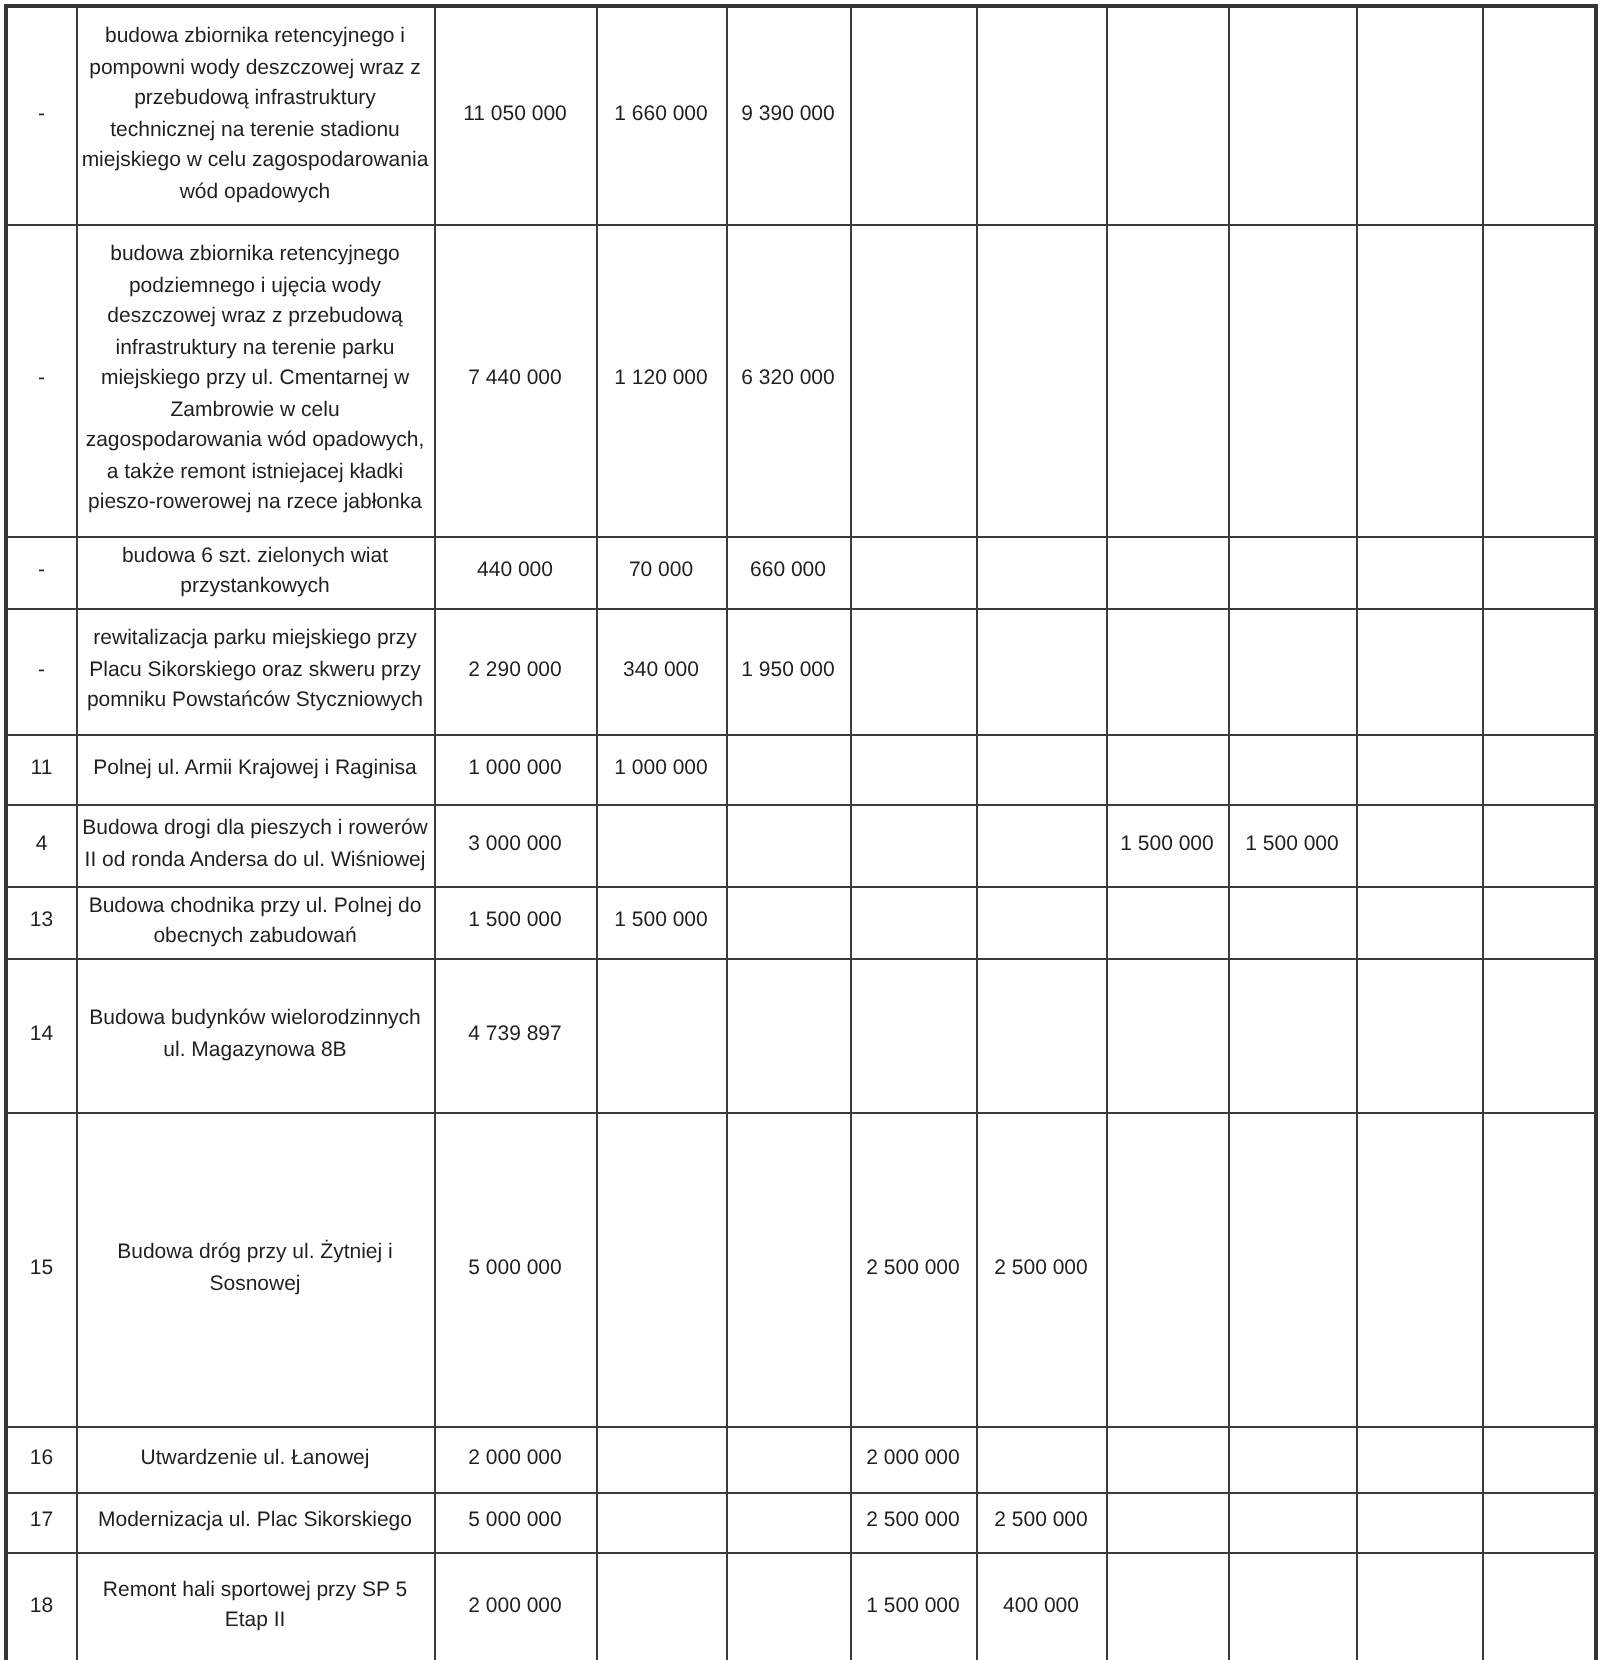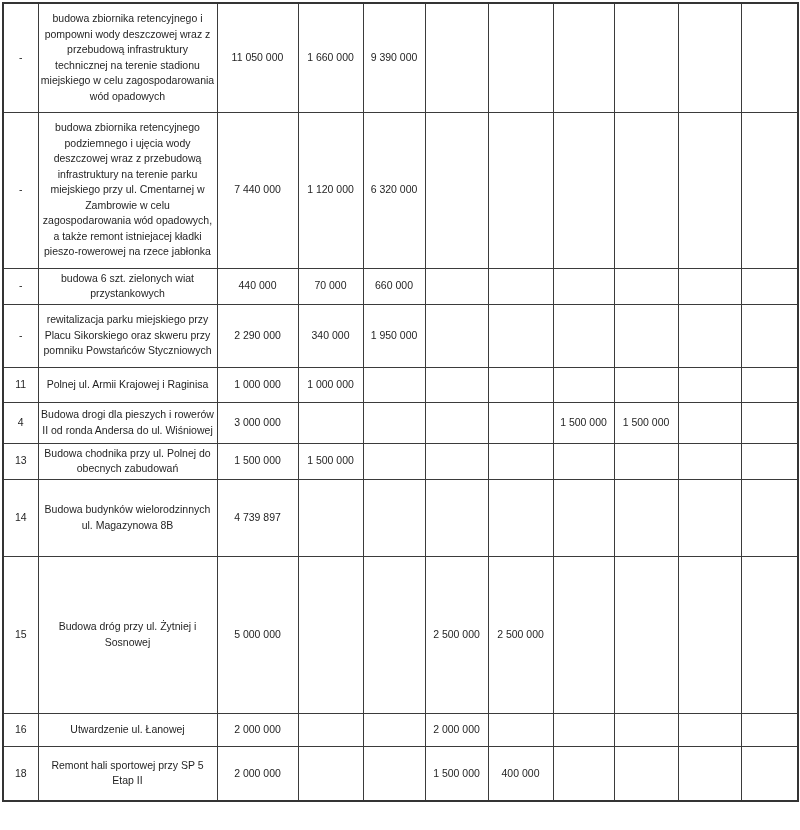--- a/index.html
+++ b/index.html
@@ -186,20 +186,33 @@
           <td class="cell-val">2 000 000</td>
           <td class="cell-val"></td>
           <td class="cell-val"></td>
           <td class="cell-val">2 000 000</td>
           <td class="cell-val"></td>
           <td class="cell-val"></td>
           <td class="cell-val"></td>
           <td class="cell-val"></td>
           <td class="cell-val"></td>
         </tr>
+        <tr style="height: 30px;">
+          <td class="cell-no">17</td>
+          <td class="cell-desc">Modernizacja ul. Plac Sikorskiego</td>
+          <td class="cell-val">5 000 000</td>
+          <td class="cell-val"></td>
+          <td class="cell-val"></td>
+          <td class="cell-val">2 500 000</td>
+          <td class="cell-val">2 500 000</td>
+          <td class="cell-val"></td>
+          <td class="cell-val"></td>
+          <td class="cell-val"></td>
+          <td class="cell-val"></td>
+        </tr>
         <tr style="height: 55px;">
           <td class="cell-no">18</td>
           <td class="cell-desc">Remont hali sportowej przy SP 5 Etap II</td>
           <td class="cell-val">2 000 000</td>
           <td class="cell-val"></td>
           <td class="cell-val"></td>
           <td class="cell-val">1 500 000</td>
           <td class="cell-val">400 000</td>
           <td class="cell-val"></td>
           <td class="cell-val"></td>

